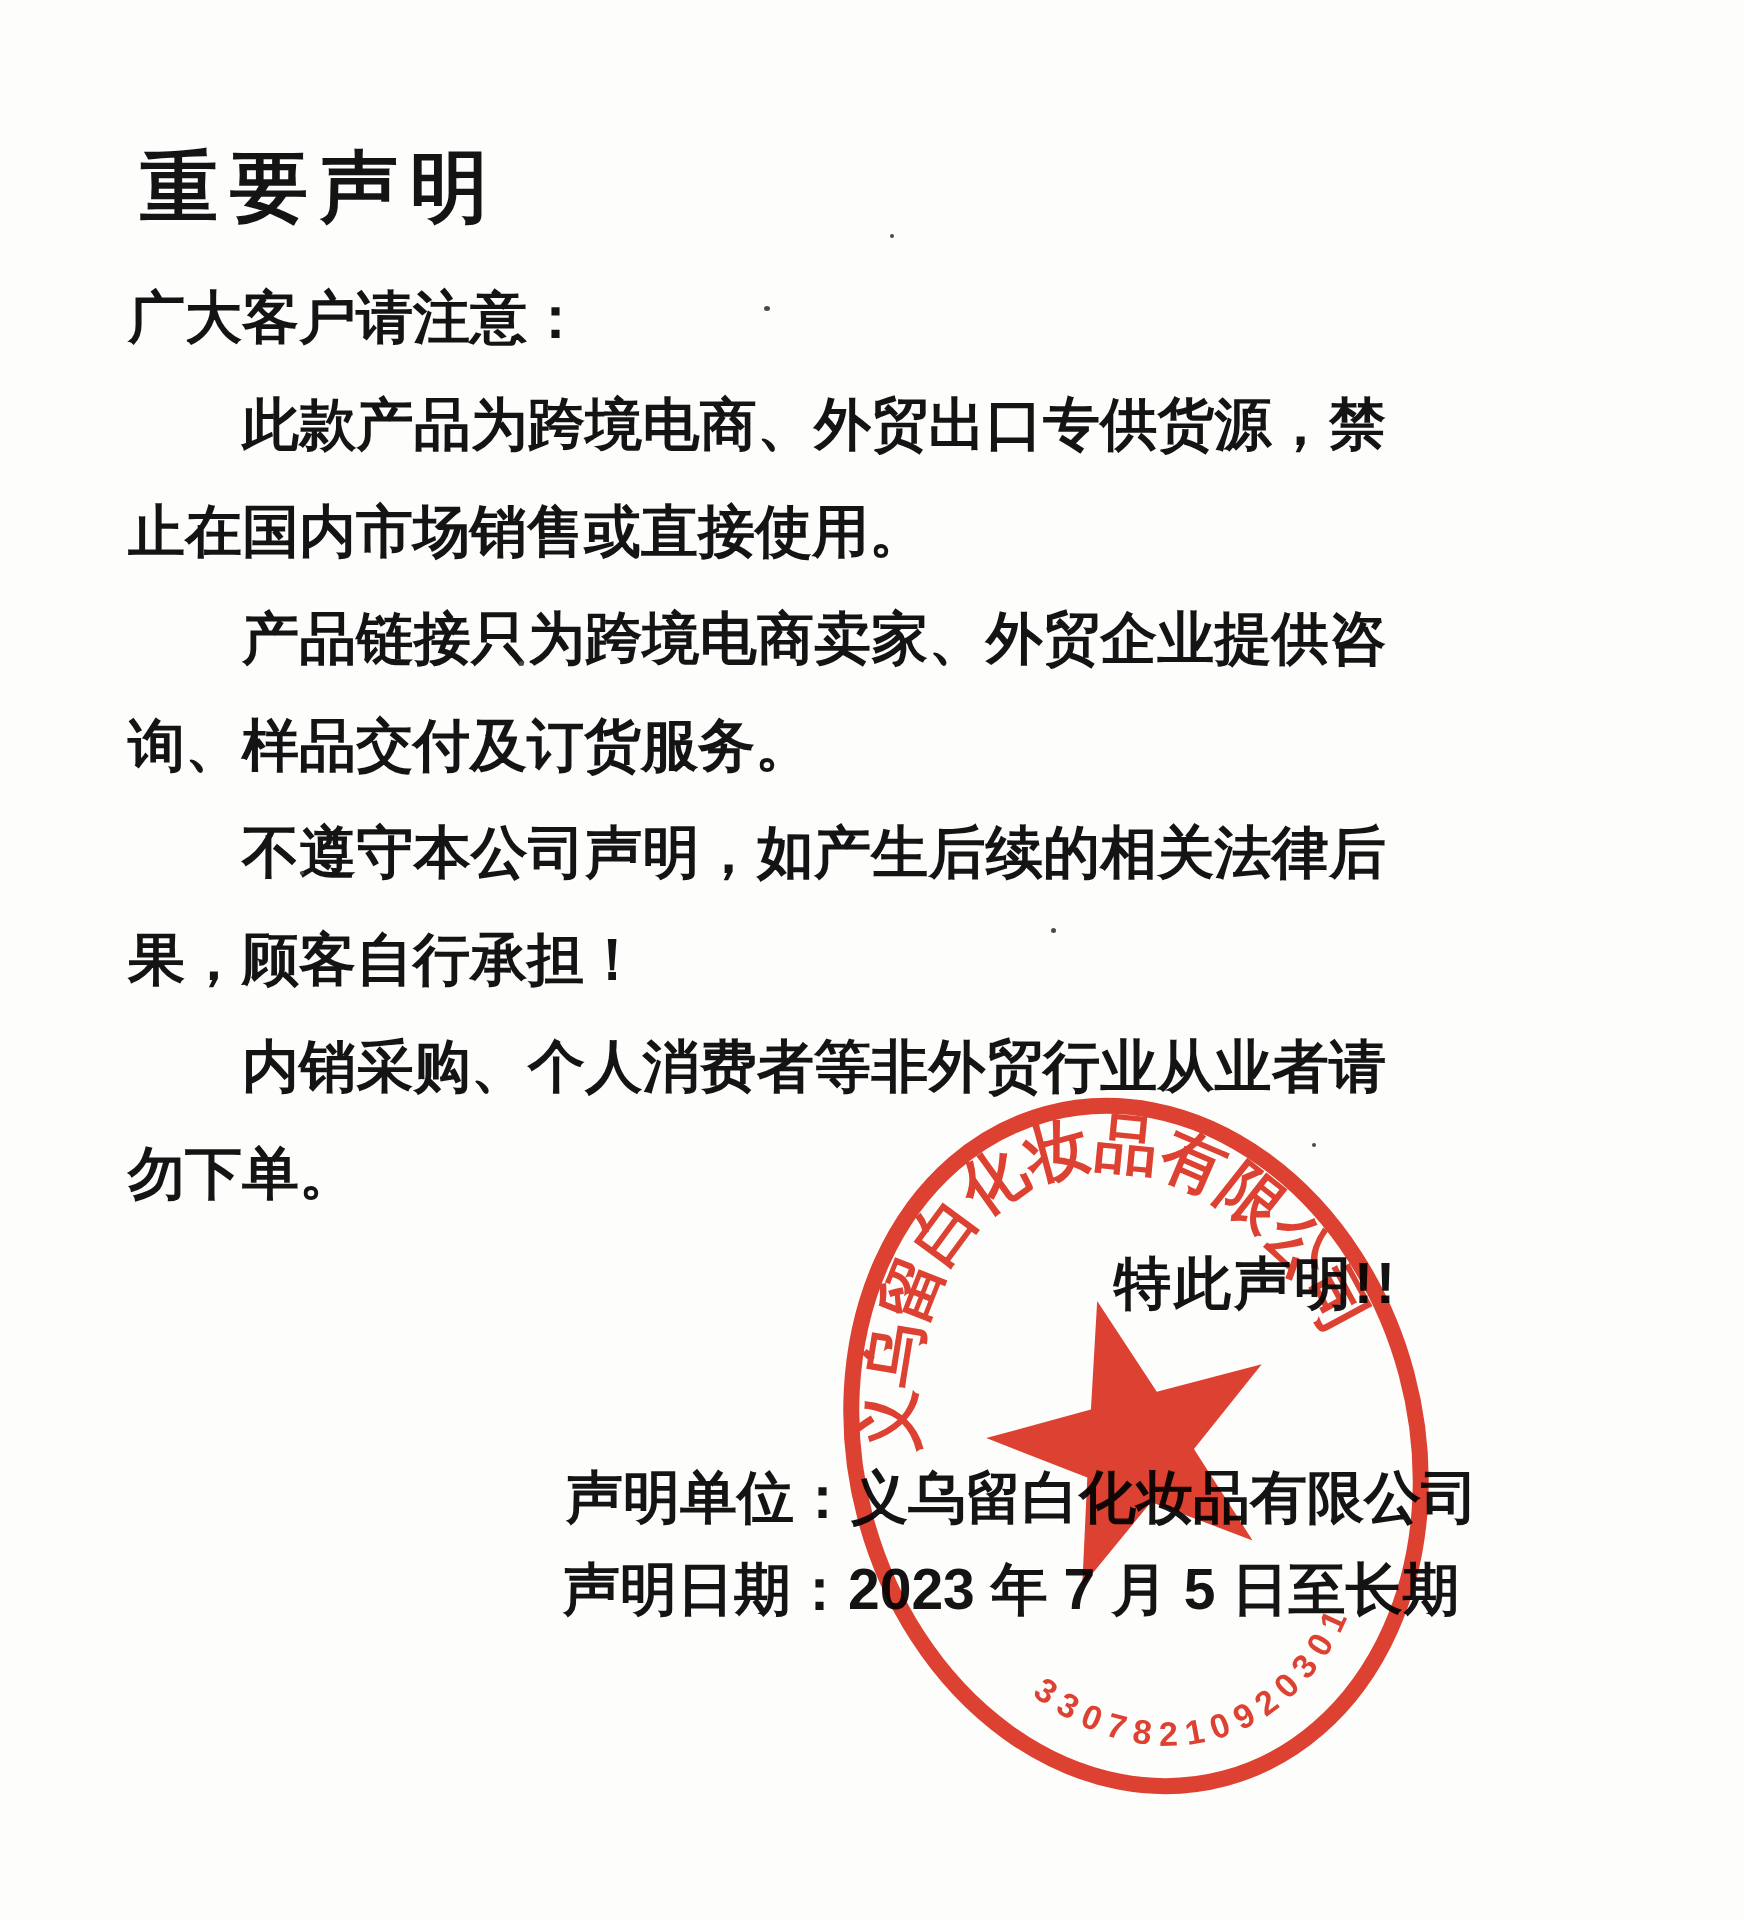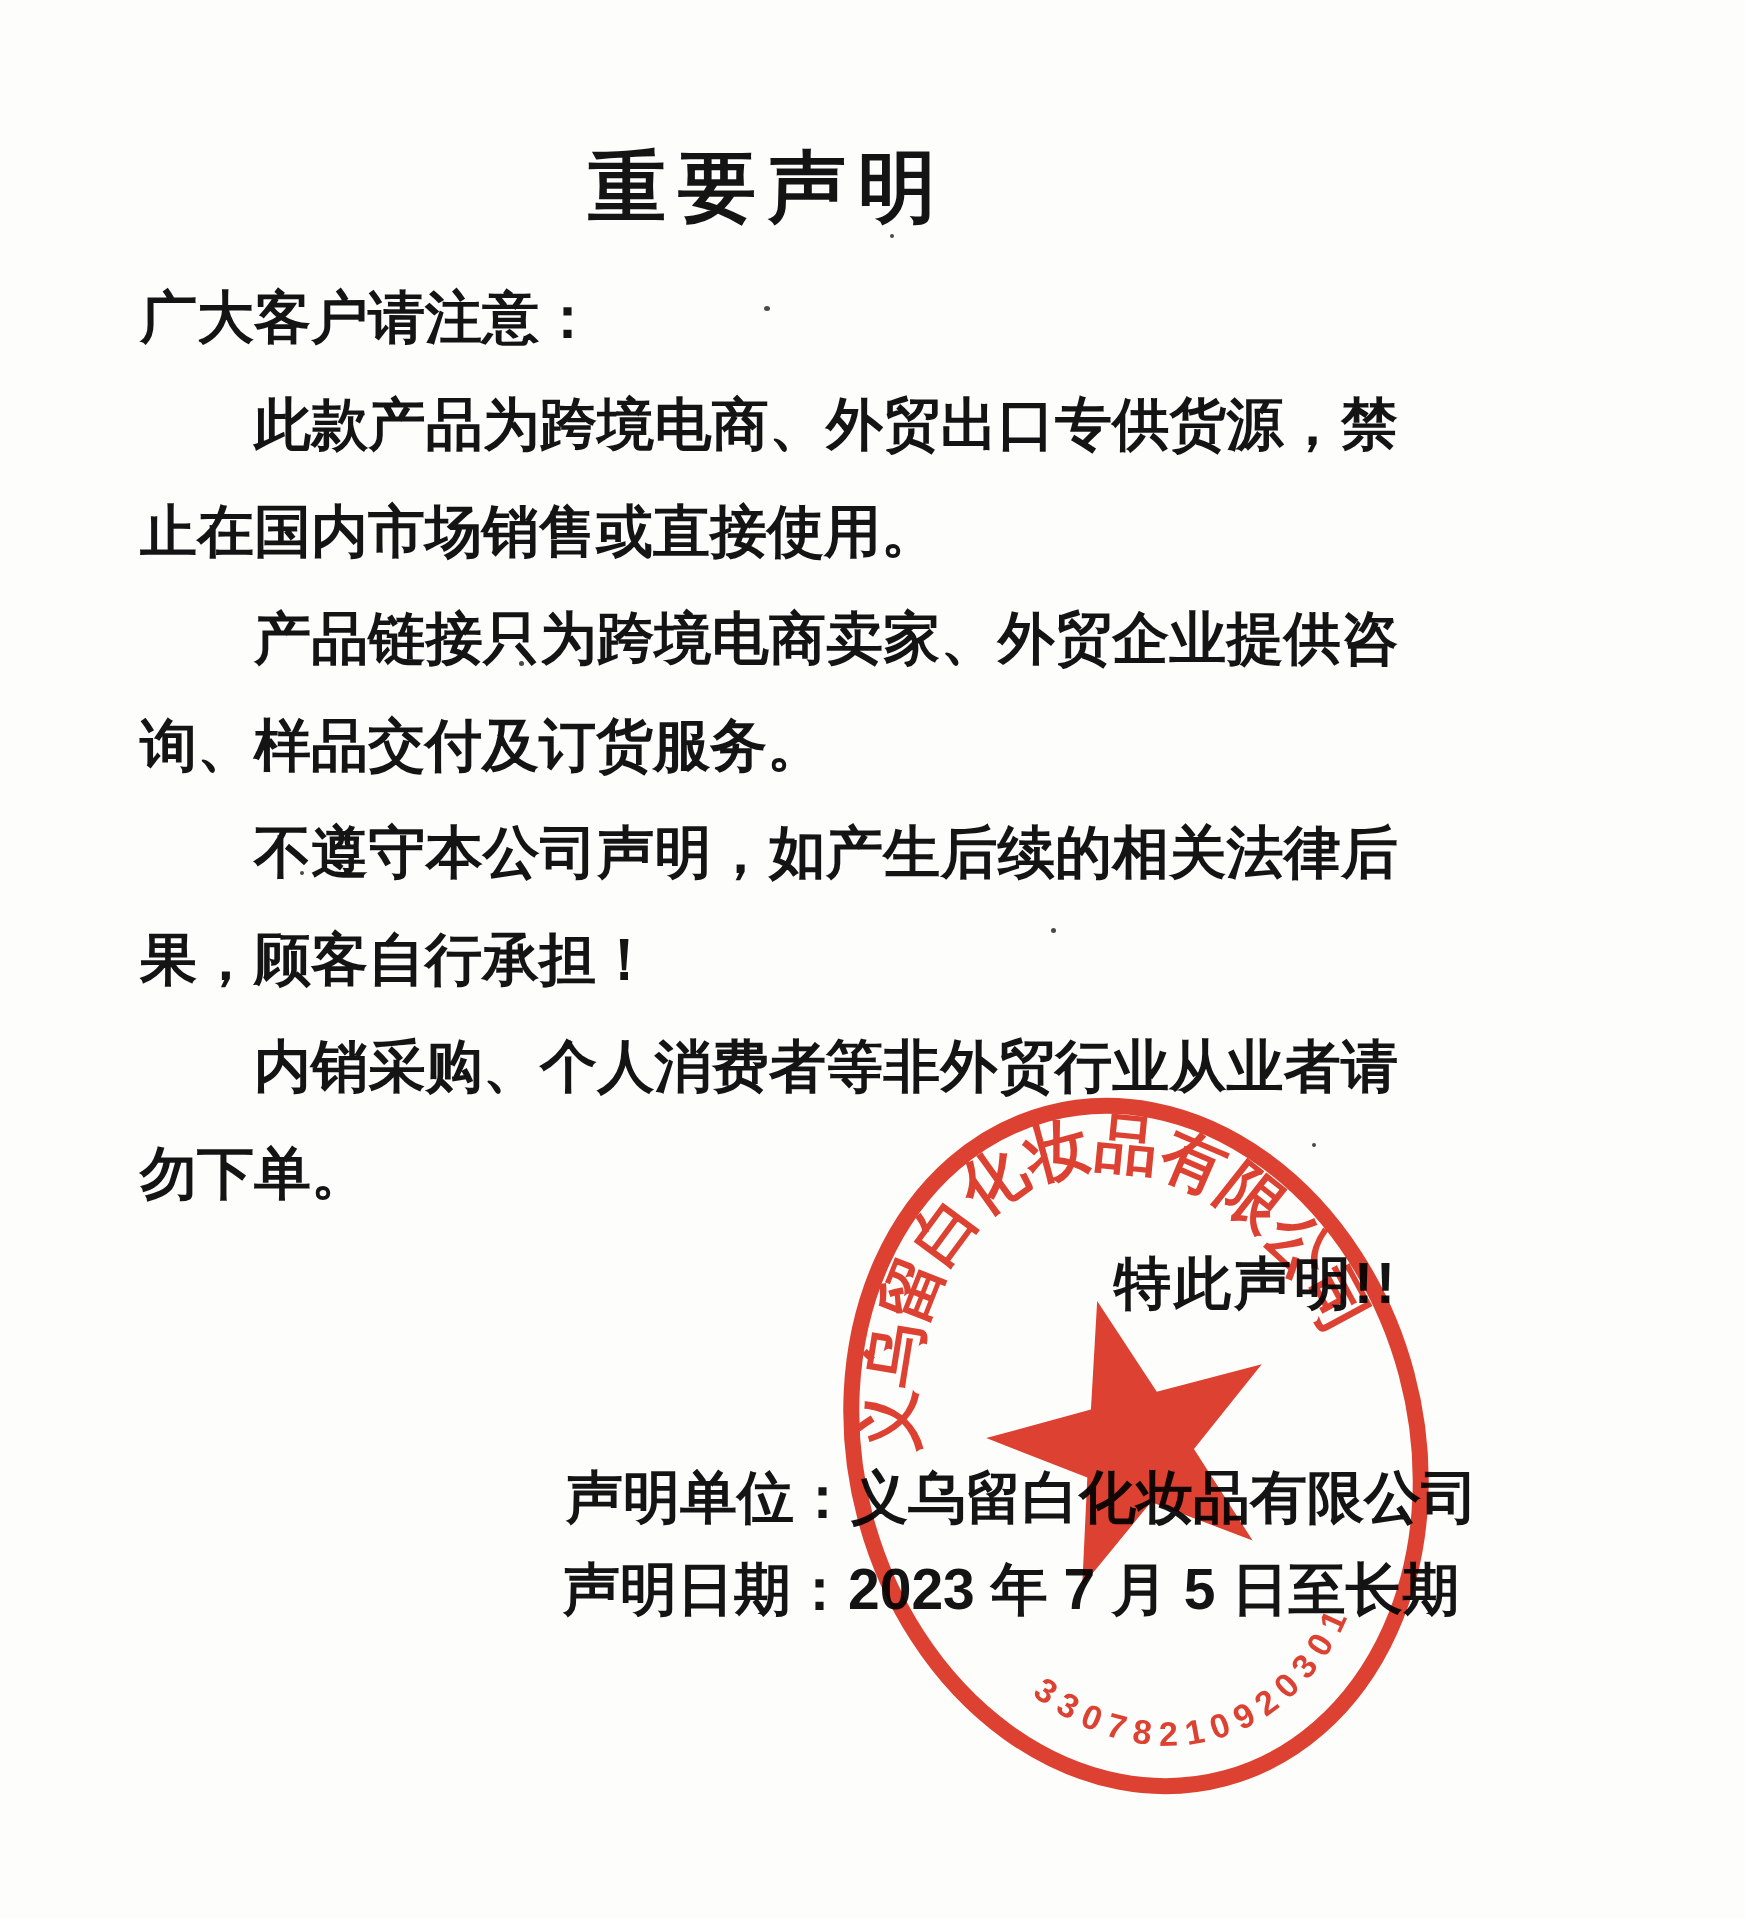--- a/index.html
+++ b/index.html
@@ -7,25 +7,25 @@
     position:relative;
     width:1745px; height:1919px;
     background:#fdfdfc;
     font-family:"Liberation Sans", sans-serif;
     color:#141414;
     overflow:hidden;
     border-right:3px solid #d9d9d6;
   }
   .doc-title {
     position:absolute; top:136px; left:140px; width:1256px;
-    text-align:center;
+    text-align:left;
     font-size:78px; font-weight:bold; letter-spacing:12px;
   }
   .body-text {
-    position:absolute; top:264px; left:140px; width:1258px;
+    position:absolute; top:264px; left:128px; width:1258px;
     font-size:57px; font-weight:bold;
     line-height:107px;
     text-align:justify; text-justify:inter-ideograph;
   }
   .body-text p { margin:0; text-indent:2em; }
   .body-text p.salutation { text-indent:0; }
   .closing-line {
     position:absolute; top:1246px; left:140px; width:1258px;
     text-align:right;
     font-size:57px; font-weight:bold; letter-spacing:3px;

